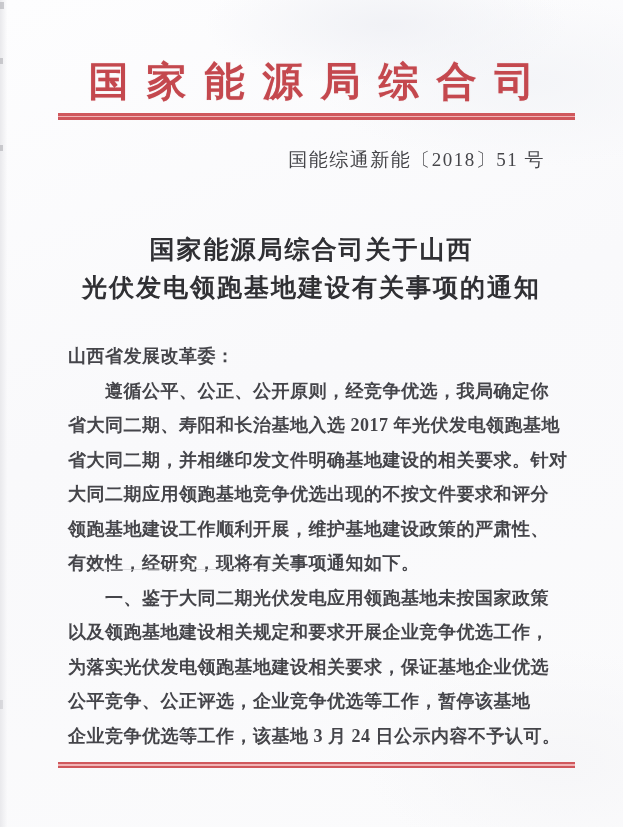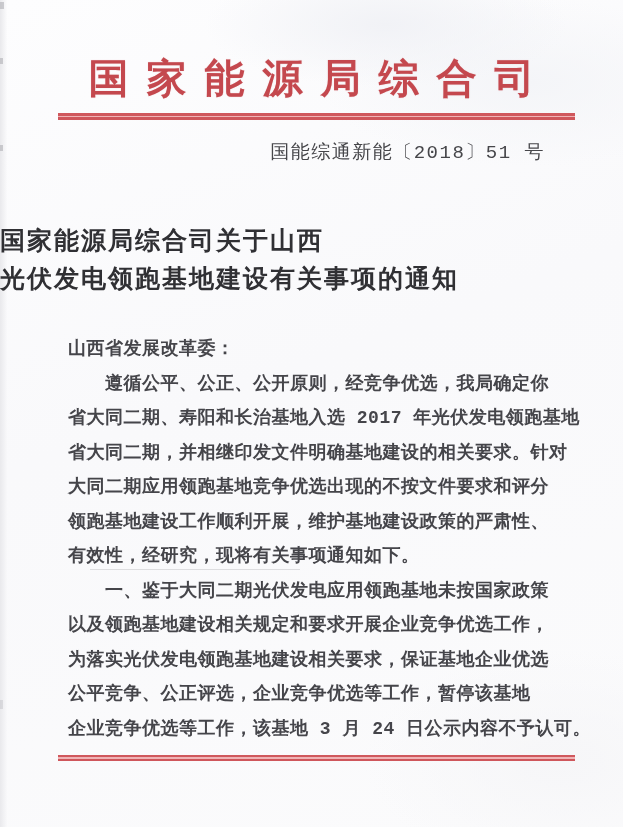--- a/index.html
+++ b/index.html
@@ -5,21 +5,21 @@
   html, body {
     margin: 0;
     padding: 0;
     background: #ffffff;
   }
   .page {
     position: relative;
     width: 623px;
     height: 827px;
     overflow: hidden;
-    font-family: Liberation Mono, monospace;
+    font-family: Liberation Serif, serif;
     background:
       radial-gradient(ellipse 260px 90px at 62% 3%, #f1f2f6 0%, rgba(241,242,246,0) 70%),
       radial-gradient(ellipse 300px 120px at 85% 10%, #f4f5f8 0%, rgba(244,245,248,0) 70%),
       radial-gradient(ellipse 280px 160px at 90% 92%, #f6f6f8 0%, rgba(246,246,248,0) 70%),
       linear-gradient(90deg, #e9e9ec 0%, rgba(233,233,236,0) 1.2%),
       linear-gradient(160deg, #fdfdfe 0%, #f9f9fb 45%, #fbfbfc 100%);
   }
   
   .speck { position: absolute; background: #a9a9ae; opacity: 0.55; }
   .speck.s1 { left: 0; top: 2px;   width: 4px; height: 7px; }
@@ -45,36 +45,36 @@
     height: 7px;
     background: linear-gradient(to bottom,
       #d0585d 0%, #d0585d 38%,
       #f0b4b6 38%, #f0b4b6 60%,
       #cf565b 60%, #cf565b 100%);
   }
   .red-rule.top { margin-top: 7px; }
   .red-rule.bottom { margin-top: 9px; height: 6px; }
 
   .doc-number {
-    margin-top: 22px;
+    margin-top: 29px;
     padding-right: 78px;
     font-size: 19px;
     line-height: 22px;
     color: #46464a;
     text-align: right;
     letter-spacing: 1.5px;
     font-weight: 500;
   }
   .title {
     margin-top: 60px;
     font-size: 25px;
     line-height: 38px;
     font-weight: bold;
     color: #303034;
-    text-align: left;
+    text-align: center;
     letter-spacing: 2px;
   }
   .body-text {
     margin: 32px 55px 0 68px;
     font-size: 18px;
     color: #45454a;
     font-weight: 600;
   }
   .body-line {
     line-height: 34.5px;

